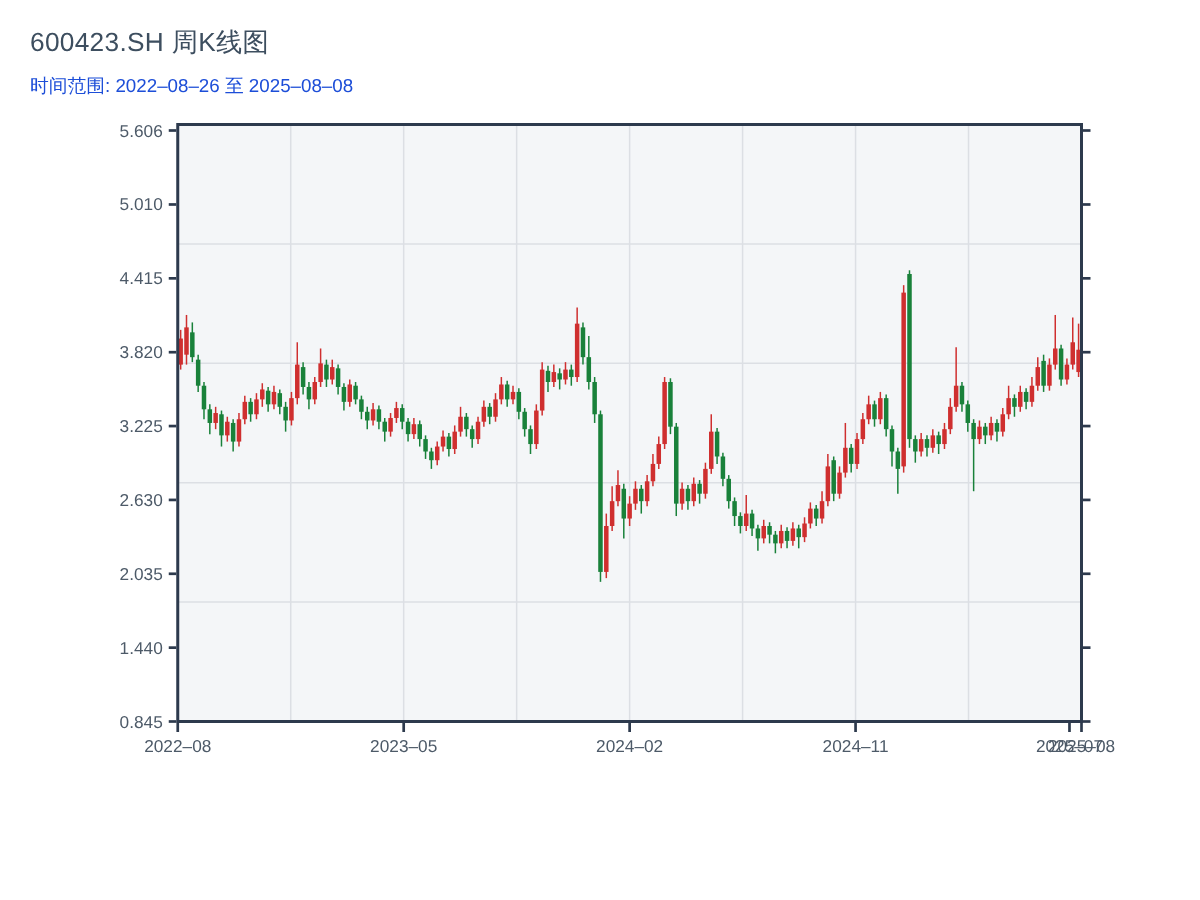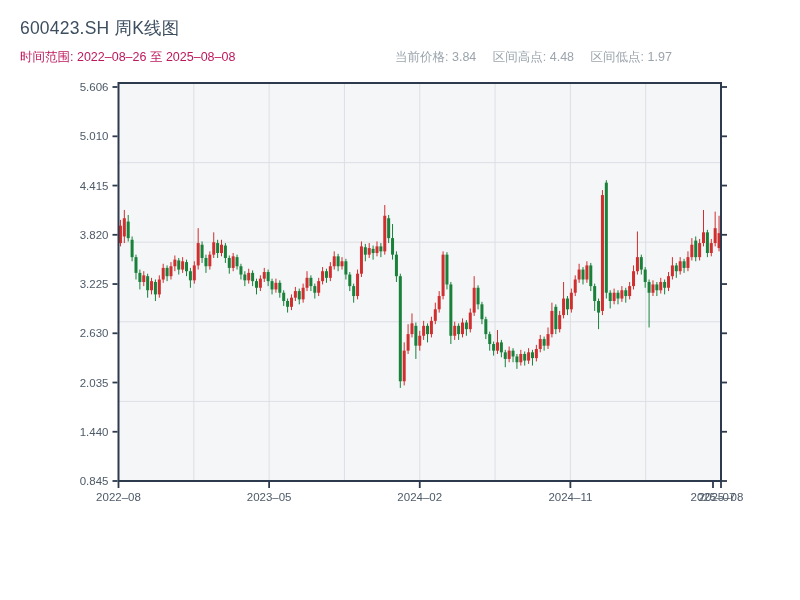--- a/index.html
+++ b/index.html
@@ -1,36 +1,31 @@
 <!DOCTYPE html>
 <html><head>
 <meta charset="utf-8">
 <style>
   html,body{margin:0;padding:0;background:#ffffff;width:800px;height:600px;overflow:hidden;
     font-family:"Liberation Sans","DejaVu Sans",sans-serif;}
   .page{position:relative;width:800px;height:472px;background:#fff;}
   .chart-title{position:absolute;left:20px;top:16px;font-size:17.5px;color:#3d4e5f;letter-spacing:.2px;}
   .sub-row{position:absolute;left:0;top:49px;width:800px;height:18px;}
-  .date-range{position:absolute;left:20px;top:0;font-size:12.5px;color:#be185d;}
+  .date-range{position:absolute;left:20px;top:0;font-size:12.5px;color:#1d4ed8;}
   .stats{position:absolute;left:395px;top:0;font-size:12.5px;color:#9ba4ac;white-space:nowrap;}
   .stats .stat{margin-right:13px;}
   svg text{font-family:"Liberation Sans","DejaVu Sans",sans-serif;}
 </style>
 </head>
 <body>
 
 <div class="page">
   <div class="chart-title">600423.SH 周K线图</div>
   <div class="sub-row">
     <div class="date-range">时间范围: 2022–08–26 至 2025–08–08</div>
-    <div class="stats">
-      <span class="stat"><span>当前价格: </span><span>3.84</span></span>
-      <span class="stat"><span>区间高点: </span><span>4.48</span></span>
-      <span class="stat"><span>区间低点: </span><span>1.97</span></span>
-    </div>
   </div>
   <svg id="chart" width="800" height="530" viewBox="0 0 800 530" style="position:absolute;left:0;top:0;">
       <rect x="118.5" y="83" width="602.5" height="398" fill="#f4f6f8"></rect>
       <g stroke="#dcdfe4" stroke-width="1">
         <line x1="118.5" y1="162.6" x2="721" y2="162.6"></line>
         <line x1="118.5" y1="242.2" x2="721" y2="242.2"></line>
         <line x1="118.5" y1="321.8" x2="721" y2="321.8"></line>
         <line x1="118.5" y1="401.4" x2="721" y2="401.4"></line>
         <line x1="193.8125" y1="83" x2="193.8125" y2="481"></line>
         <line x1="269.125" y1="83" x2="269.125" y2="481"></line>

